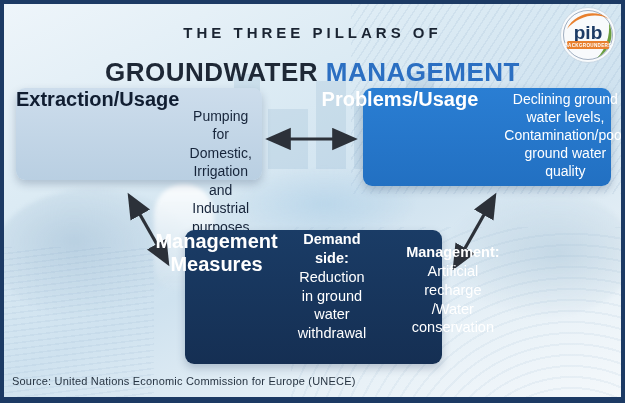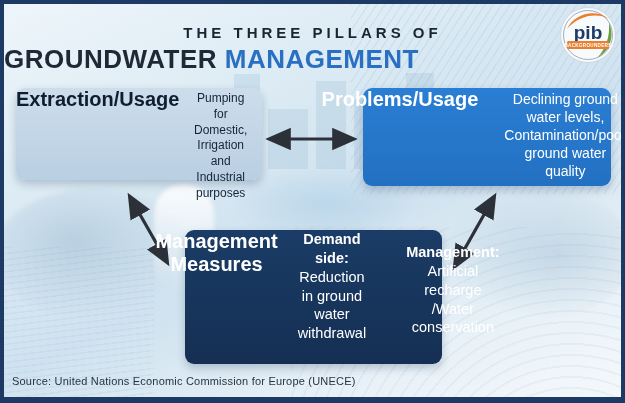--- a/index.html
+++ b/index.html
@@ -36,33 +36,33 @@
     background:radial-gradient(ellipse at 40% 40%,rgba(130,165,195,.35),rgba(130,165,195,0) 70%);}
   .fall{left:150px;top:180px;width:60px;height:110px;
     background:linear-gradient(180deg,rgba(255,255,255,.85),rgba(255,255,255,0));border-radius:30px;}
   .rocks-right{left:440px;top:185px;width:190px;height:130px;
     background:radial-gradient(ellipse at 60% 50%,rgba(140,175,200,.35),rgba(140,175,200,0) 72%);}
   .water-mid{left:230px;top:165px;width:180px;height:70px;
     background:radial-gradient(ellipse at 50% 50%,rgba(170,205,230,.55),rgba(170,205,230,0) 75%);}
   
   .kicker{position:absolute;top:20px;left:0;width:100%;text-align:center;
     font-size:15px;font-weight:700;letter-spacing:4px;color:#1a2432;}
-  .title2{position:absolute;top:40px;left:0;width:100%;
+  .title2{position:absolute;top:53px;left:0;width:100%;text-align:center;
     font-size:26px;font-weight:800;letter-spacing:.5px;}
   .title2 .dark{color:#1e2836;}
   .title2 .accent{color:#2b6fc2;}
   
   .logo{position:absolute;top:2px;right:4px;width:58px;height:58px;}
   
   .box{position:absolute;display:flex;flex-direction:row;justify-content:center;
     text-align:center;border-radius:9px;box-shadow:0 4px 8px rgba(30,55,90,.25);}
   .box-extraction{left:12px;top:84px;width:246px;height:92px;
     background:linear-gradient(180deg,#cdddec,#b9cfe2);color:#16243a;}
   .box-extraction .box-title{font-size:20px;font-weight:800;color:#101d31;}
-  .box-extraction .box-body{font-size:12px;font-weight:500;line-height:1.32;margin-top:3px;padding:0 10px;}
+  .box-extraction .box-body{font-size:14px;font-weight:500;line-height:1.32;margin-top:19px;padding:0 10px;}
   .box-problems{left:359px;top:84px;width:248px;height:98px;
     background:linear-gradient(180deg,#2a7ed3,#2270c2);color:#ffffff;}
   .box-problems .box-title{font-size:20px;font-weight:800;text-align:right;}
   .box-problems .box-body{font-size:14px;font-weight:500;line-height:1.28;margin-top:3px;padding:0 26px;}
   .box-management{left:181px;top:226px;width:257px;height:134px;
     background:linear-gradient(180deg,#1a3c66,#152f53);color:#ffffff;}
   .box-management .box-title{font-size:20px;font-weight:800;margin-bottom:7px;padding-left:48px;}
   .box-management .box-body{font-size:14.5px;line-height:1.3;padding:0 20px;}
   .box-management .box-body + .box-body{margin-top:13px;}
   .lbl{font-weight:800;}

